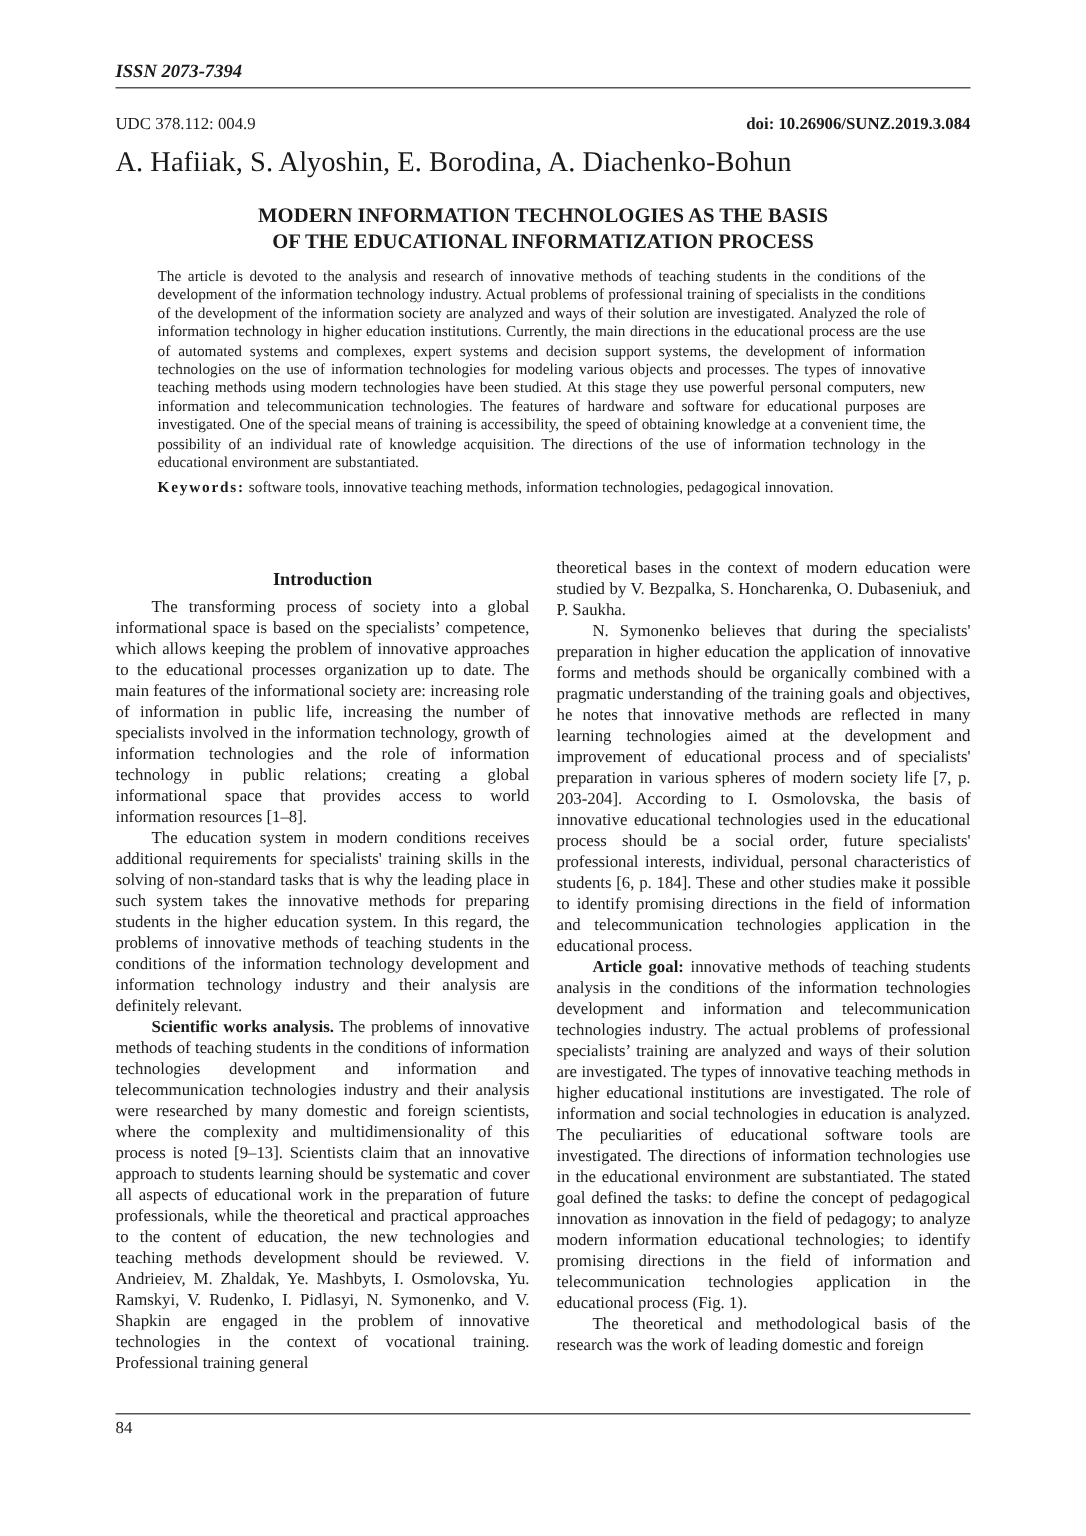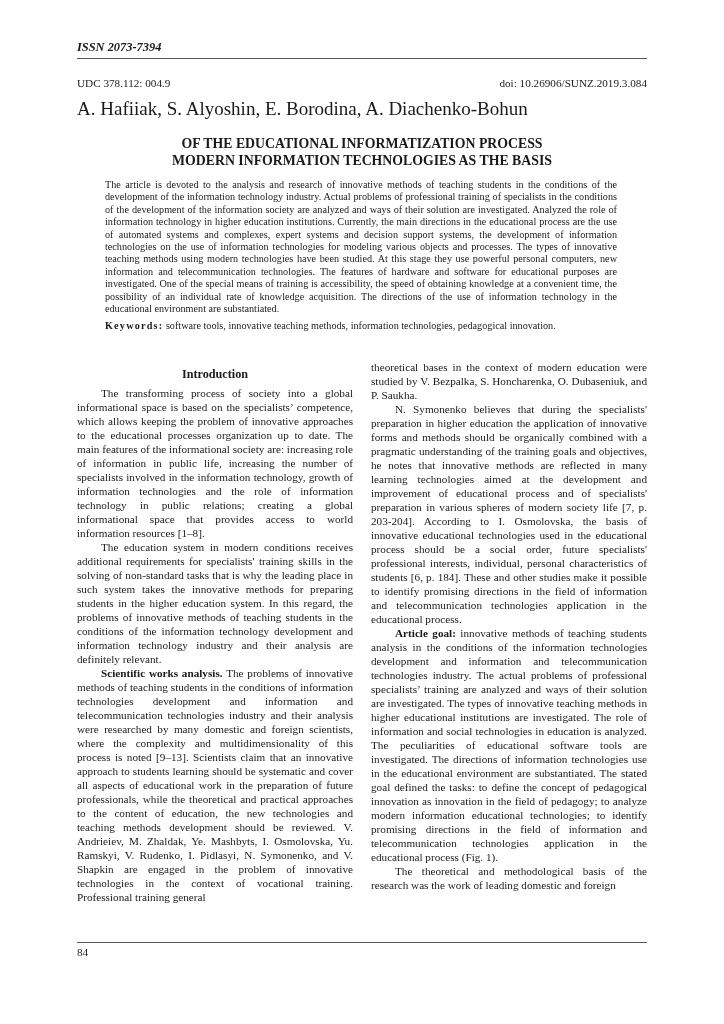--- a/index.html
+++ b/index.html
@@ -10,35 +10,35 @@
   .page { position: absolute; left: 77px; top: 40px; width: 570px; }
   .running-head {
     display: flex; justify-content: space-between; align-items: flex-end;
     font-style: italic; font-weight: bold; font-size: 12.4px;
     padding-bottom: 3px; border-bottom: 1.4px solid #555;
   }
   .meta-line {
     display: flex; justify-content: space-between; margin-top: 18px;
     font-size: 11.2px;
   }
-  .meta-line .doi { font-weight: normal; }
+  .meta-line .doi { font-weight: bold; }
   .authors { margin-top: 9px; font-size: 19px; }
   .affiliation { margin-top: 8px; font-size: 12.2px; }
   .title {
     margin-top: 15px; text-align: center; font-weight: bold;
     font-size: 13.8px; line-height: 17px;
   }
   .abstract {
     margin: 10px 30px 0 28px; font-size: 10.2px; line-height: 12.4px;
     text-align: justify;
   }
   .keywords { margin: 5px 30px 0 28px; font-size: 10.2px; line-height: 12.4px; }
   .keywords .kw-label { font-weight: bold; letter-spacing: 1.2px; }
   .columns {
-    position: absolute; left: 77px; top: 360px; width: 570px;
+    position: absolute; left: 77px; top: 372px; width: 570px;
     display: flex; justify-content: space-between;
   }
   .col { width: 276px; font-size: 11.2px; line-height: 14px; text-align: justify; }
   .col p { margin: 0; text-indent: 24px; }
   .col p.noindent { text-indent: 0; }
   .section-heading {
     text-align: center; font-weight: bold; font-size: 12.2px;
     margin: 7px 0 5px 0;
   }
   .run-in { font-weight: bold; }
@@ -55,22 +55,22 @@
 <div class="page">
   <div class="running-head">
     <span>ISSN 2073-7394</span>
   </div>
   <div class="meta-line">
     <span>UDC 378.112: 004.9</span>
     <span class="doi">doi: 10.26906/SUNZ.2019.3.084</span>
   </div>
   <div class="authors">A. Hafiiak, S. Alyoshin, E. Borodina, A. Diachenko-Bohun</div>
   <div class="title">
+    <div>MODERN INFORMATION TECHNOLOGIES AS THE BASIS</div>
     <div>OF THE EDUCATIONAL INFORMATIZATION PROCESS</div>
-    <div>MODERN INFORMATION TECHNOLOGIES AS THE BASIS</div>
   </div>
   <div class="abstract">The article is devoted to the analysis and research of innovative methods of teaching students in the conditions of the development of the information technology industry. Actual problems of professional training of specialists in the conditions of the development of the information society are analyzed and ways of their solution are investigated. Analyzed the role of information technology in higher education institutions. Currently, the main directions in the educational process are the use of automated systems and complexes, expert systems and decision support systems, the development of information technologies on the use of information technologies for modeling various objects and processes. The types of innovative teaching methods using modern technologies have been studied. At this stage they use powerful personal computers, new information and telecommunication technologies. The features of hardware and software for educational purposes are investigated. One of the special means of training is accessibility, the speed of obtaining knowledge at a convenient time, the possibility of an individual rate of knowledge acquisition. The directions of the use of information technology in the educational environment are substantiated.</div>
   <div class="keywords">
     <span class="kw-label">Keywords:</span><span> software tools, innovative teaching methods, information technologies, pedagogical innovation.</span>
   </div>
 </div>
 
 <div class="columns">
   <div class="col">
     <div class="section-heading">Introduction</div>

